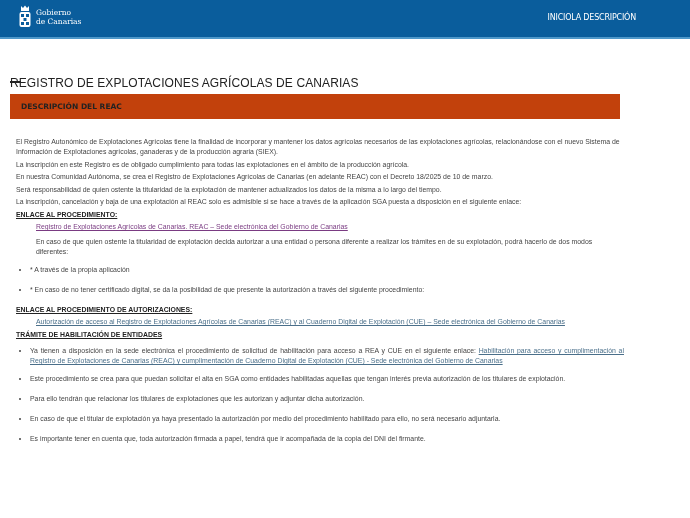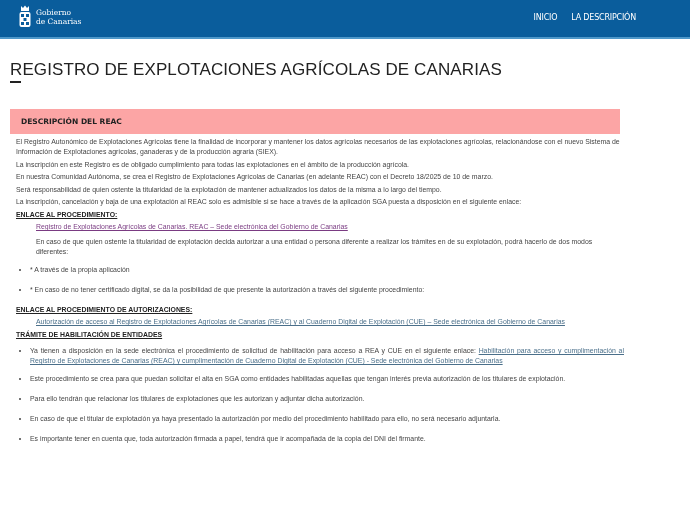--- a/index.html
+++ b/index.html
@@ -1,25 +1,25 @@
 <!DOCTYPE html>
 <html><head>
 <meta charset="utf-8">
 <style>
   html, body { margin:0; padding:0; }
   body { width:690px; height:518px; overflow:hidden; background:#ffffff; font-family:"DejaVu Sans", sans-serif; color:#444; }
   .topbar { height:37px; background:#0a5d9c; position:relative; border-bottom:2px solid #4f98c9; }
   .logo { position:absolute; left:18px; top:5px; display:flex; align-items:center; }
   .shield { width:14px; height:25px; position:relative; }
   .logo-text { color:#fff; font-size:7.5px; line-height:8.5px; margin-left:4px; font-family:"DejaVu Serif", serif; }
-  .nav { position:absolute; right:54px; top:13px; display:flex; gap:14px; }
+  .nav { position:absolute; right:54px; top:13px; display:flex; }
   .nav a { color:#fff; font-size:8px; text-decoration:none; letter-spacing:-0.2px; }
-  .page-title { position:absolute; left:10px; top:60px; font-size:17px; color:#222; letter-spacing:0.1px; font-family:"Liberation Sans", sans-serif; }
+  .page-title { position:absolute; left:10px; top:76px; font-size:12px; color:#222; letter-spacing:0.1px; font-family:"Liberation Sans", sans-serif; }
   .title-rule { position:absolute; left:10px; top:81px; width:11px; height:2px; background:#222; }
-  .section-head { position:absolute; left:10px; top:109px; width:610px; height:25px; background:#fca5a5; }
+  .section-head { position:absolute; left:10px; top:94px; width:610px; height:25px; background:#c2410c; }
   .section-head span { position:absolute; left:11px; top:8px; font-size:7.5px; font-weight:bold; color:#222; }
   .content { position:absolute; left:16px; top:137px; width:608px; font-size:6.9px; line-height:10px; color:#444; font-family:"Liberation Sans", sans-serif; }
   .content p { margin:0 0 2.5px 0; }
   .h-link { font-weight:bold; color:#222; text-decoration:underline; margin:3px 0 2px 0; }
   .indent { padding-left:20px; }
   .lnk { color:#7a3b82; text-decoration:underline; }
   .lnk2 { color:#4a6f8a; text-decoration:underline; }
   ul { margin:0; padding-left:14px; }
   ul li { margin:8px 0 0 0; }
   .just { text-align:justify; }

